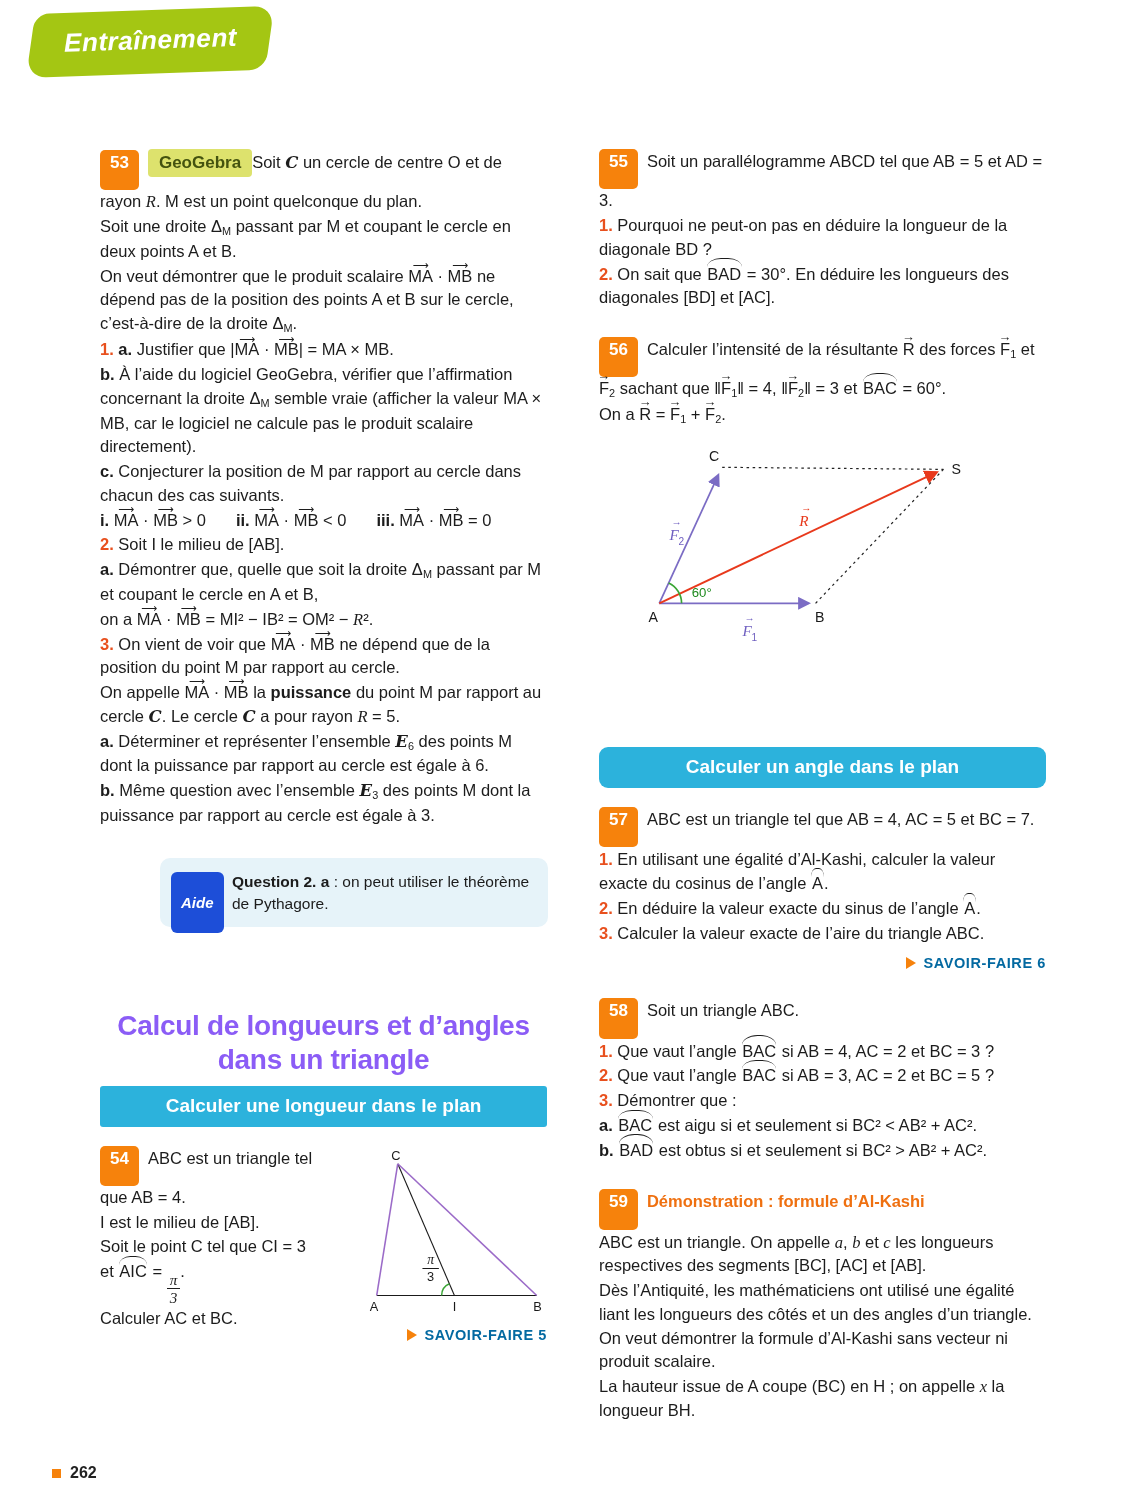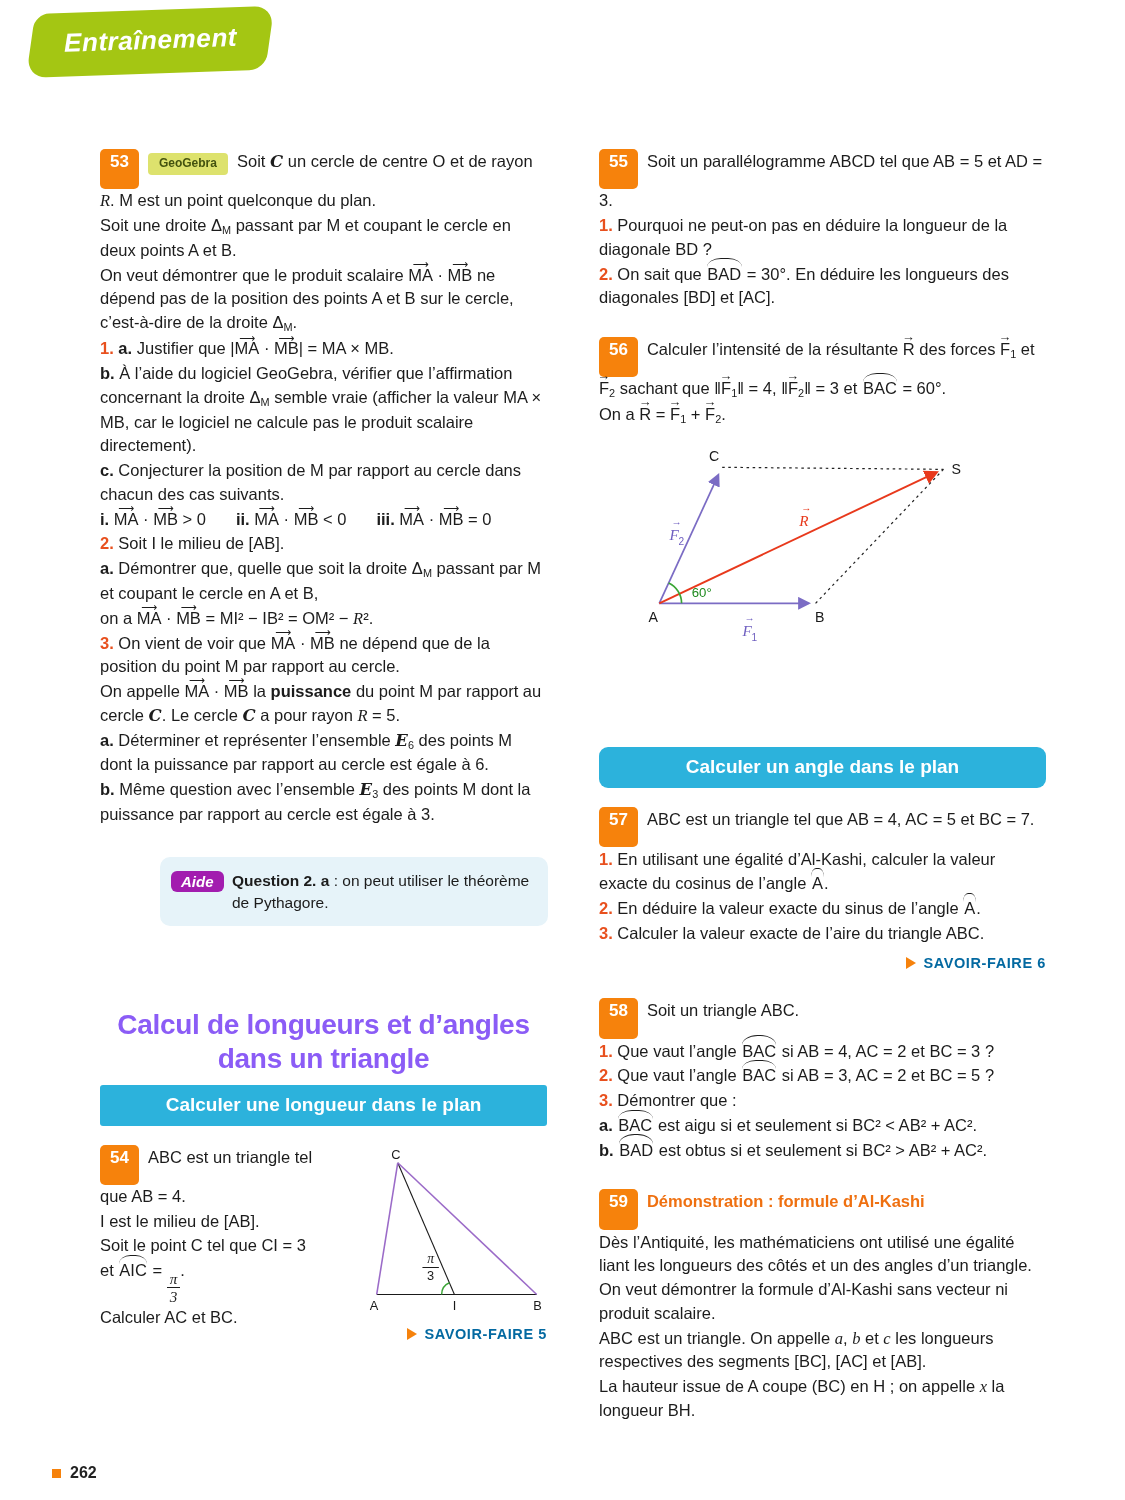--- a/index.html
+++ b/index.html
@@ -56,33 +56,33 @@
   .fr-n { border-bottom:1.3px solid currentColor; padding:0 3px 0; }
 
   
   .ex-num {
     display:inline-block; background:#f6820c; color:#fff; font-weight:bold;
     font-size:17px; border-radius:5px; padding:2px 10px 17px; margin-right:9px;
     line-height:1.25;
   }
   .geogebra {
     display:inline-block; background:#dde26d; color:#44530f; font-weight:bold;
-    font-size:12px; border-radius:4px; padding:3px 11px 4px; margin-right:9px;
+    font-size:17px; border-radius:4px; padding:3px 11px 4px; 
     line-height:1.25;
   }
 
   
   .aide-box {
     position:relative; background:#e6f3f9; border-radius:10px;
     margin:30px 0 0 60px; width:388px; padding:13px 16px 13px 72px;
     font-size:15.5px; line-height:1.4;
   }
   .aide-badge {
-    position:absolute; left:11px; top:14px; background:#a21caf; color:#fff;
-    font-weight:bold; font-style:italic; font-size:15px; padding:0 10px;
+    position:absolute; left:11px; top:14px; background:#1d4ed8; color:#fff;
+    font-weight:bold; font-style:italic; font-size:15px; padding:20px 10px;
     border-radius:6px;
   }
 
   
   .section-title {
     font-size:28px; font-weight:bold; line-height:1.22; letter-spacing:-.3px;
     margin:82px 0 0; color:#8b5cf6;text-align:center;
   }
   .syn-banner {
     background:#2cb2dc; color:#fff; font-weight:bold; font-size:19px;
@@ -277,22 +277,22 @@
         <div class="para"><span class="seg-n">2. </span><span class="seg-p">Que vaut l’angle </span><span class="seg-h">BAC</span><span class="seg-p"> si AB = 3, AC = 2 et BC = 5 ?</span></div>
         <div class="para"><span class="seg-n">3. </span><span class="seg-p">Démontrer que :</span></div>
         <div class="para"><span class="seg-b">a. </span><span class="seg-h">BAC</span><span class="seg-p"> est aigu si et seulement si BC² &lt; AB² + AC².</span></div>
         <div class="para"><span class="seg-b">b. </span><span class="seg-h">BAD</span><span class="seg-p"> est obtus si et seulement si BC² &gt; AB² + AC².</span></div>
       </section>
 
       <section class="exercise">
         <div class="para">
           <span class="ex-num">59</span><span class="ex59-title">Démonstration : formule d’Al-Kashi</span>
         </div>
+        <div class="para"><span class="seg-p">ABC est un triangle. On appelle </span><span class="seg-i">a</span><span class="seg-p">, </span><span class="seg-i">b</span><span class="seg-p"> et </span><span class="seg-i">c</span><span class="seg-p"> les longueurs respectives des segments [BC], [AC] et [AB].</span></div>
         <div class="para"><span class="seg-p">Dès l’Antiquité, les mathématiciens ont utilisé une égalité liant les longueurs des côtés et un des angles d’un triangle. On veut démontrer la formule d’Al-Kashi sans vecteur ni produit scalaire.</span></div>
-        <div class="para"><span class="seg-p">ABC est un triangle. On appelle </span><span class="seg-i">a</span><span class="seg-p">, </span><span class="seg-i">b</span><span class="seg-p"> et </span><span class="seg-i">c</span><span class="seg-p"> les longueurs respectives des segments [BC], [AC] et [AB].</span></div>
         <div class="para"><span class="seg-p">La hauteur issue de A coupe (BC) en H ; on appelle </span><span class="seg-i">x</span><span class="seg-p"> la longueur BH.</span></div>
       </section>
 
     </div>
   </div>
 
   <div class="footer">
     <span class="footer-square"></span>
     <span class="footer-num">262</span>
   </div>

